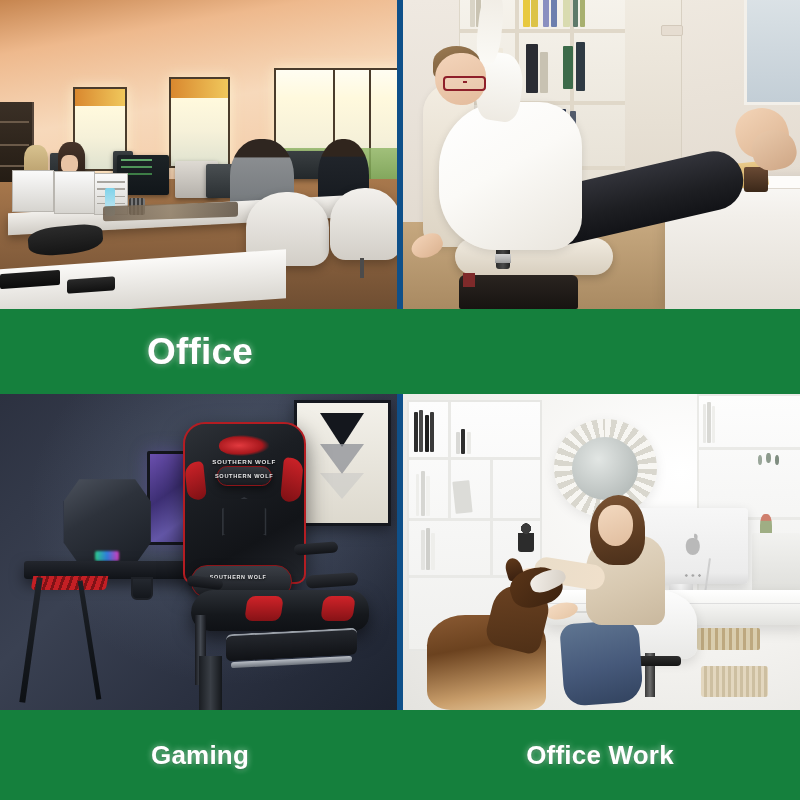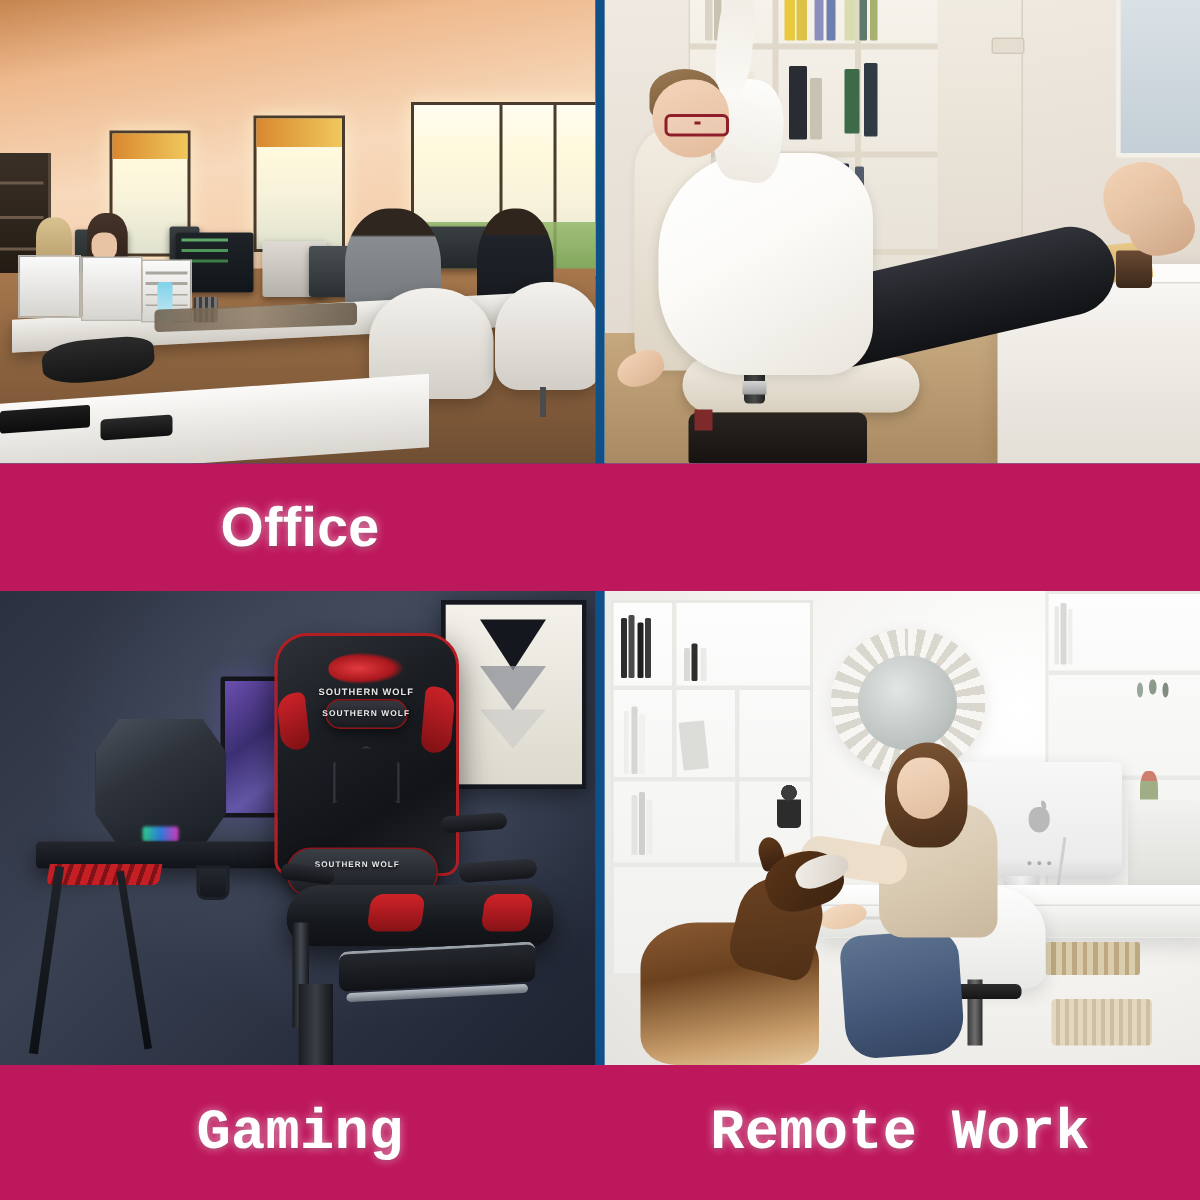--- a/index.html
+++ b/index.html
@@ -34,21 +34,21 @@
     position: absolute;
     inset: 0;
     overflow: hidden;
   }
 
   
   .band {
     position: absolute;
     left: 0;
     width: 800px;
-    background: #be185d;
+    background: #15803d;
     display: flex;
     align-items: center;
   }
   .band-mid { top: 309px; height: 85px; }
   .band-bot { top: 710px; height: 90px; }
 
   .band-cell {
     width: 400px;
     display: flex;
     align-items: center;
@@ -56,21 +56,21 @@
     height: 100%;
   }
   .band-label {
     color: #ffffff;
     font-weight: bold;
     font-size: 37px;
     letter-spacing: 0.2px;
     text-shadow: 0 0 6px rgba(255,255,255,0.55), 0 1px 2px rgba(0,0,0,0.25);
     white-space: nowrap;
   }
-  .band-bot .band-label { font-size: 38px; font-family: Liberation Mono, monospace; }
+  .band-bot .band-label { font-size: 26px; }
 
   
   .office {
     background:
       linear-gradient(180deg, #c98a52 0%, #e8b083 16%, #f3cba5 34%, #f6d5b4 46%, #f2c9a2 56%, #dfa877 66%, #b8814f 78%, #8c6140 100%);
   }
   .off-wall {
     position: absolute; left: 0; top: 0; width: 100%; height: 58%;
     background: linear-gradient(170deg, #c6854f 0%, #eeb98d 22%, #f7d9bb 55%, #f2c8a3 100%);
   }
@@ -989,17 +989,17 @@
       <div class="rw-dog-head"></div>
       <div class="rw-dog-snout"></div>
     </div>
   </div>
 
   <div class="band band-bot">
     <div class="band-cell">
       <span class="band-label">Gaming</span>
     </div>
     <div class="band-cell">
-      <span class="band-label">Remote Work</span>
+      <span class="band-label">Office Work</span>
     </div>
   </div>
 
 </div>
 
 </body></html>

